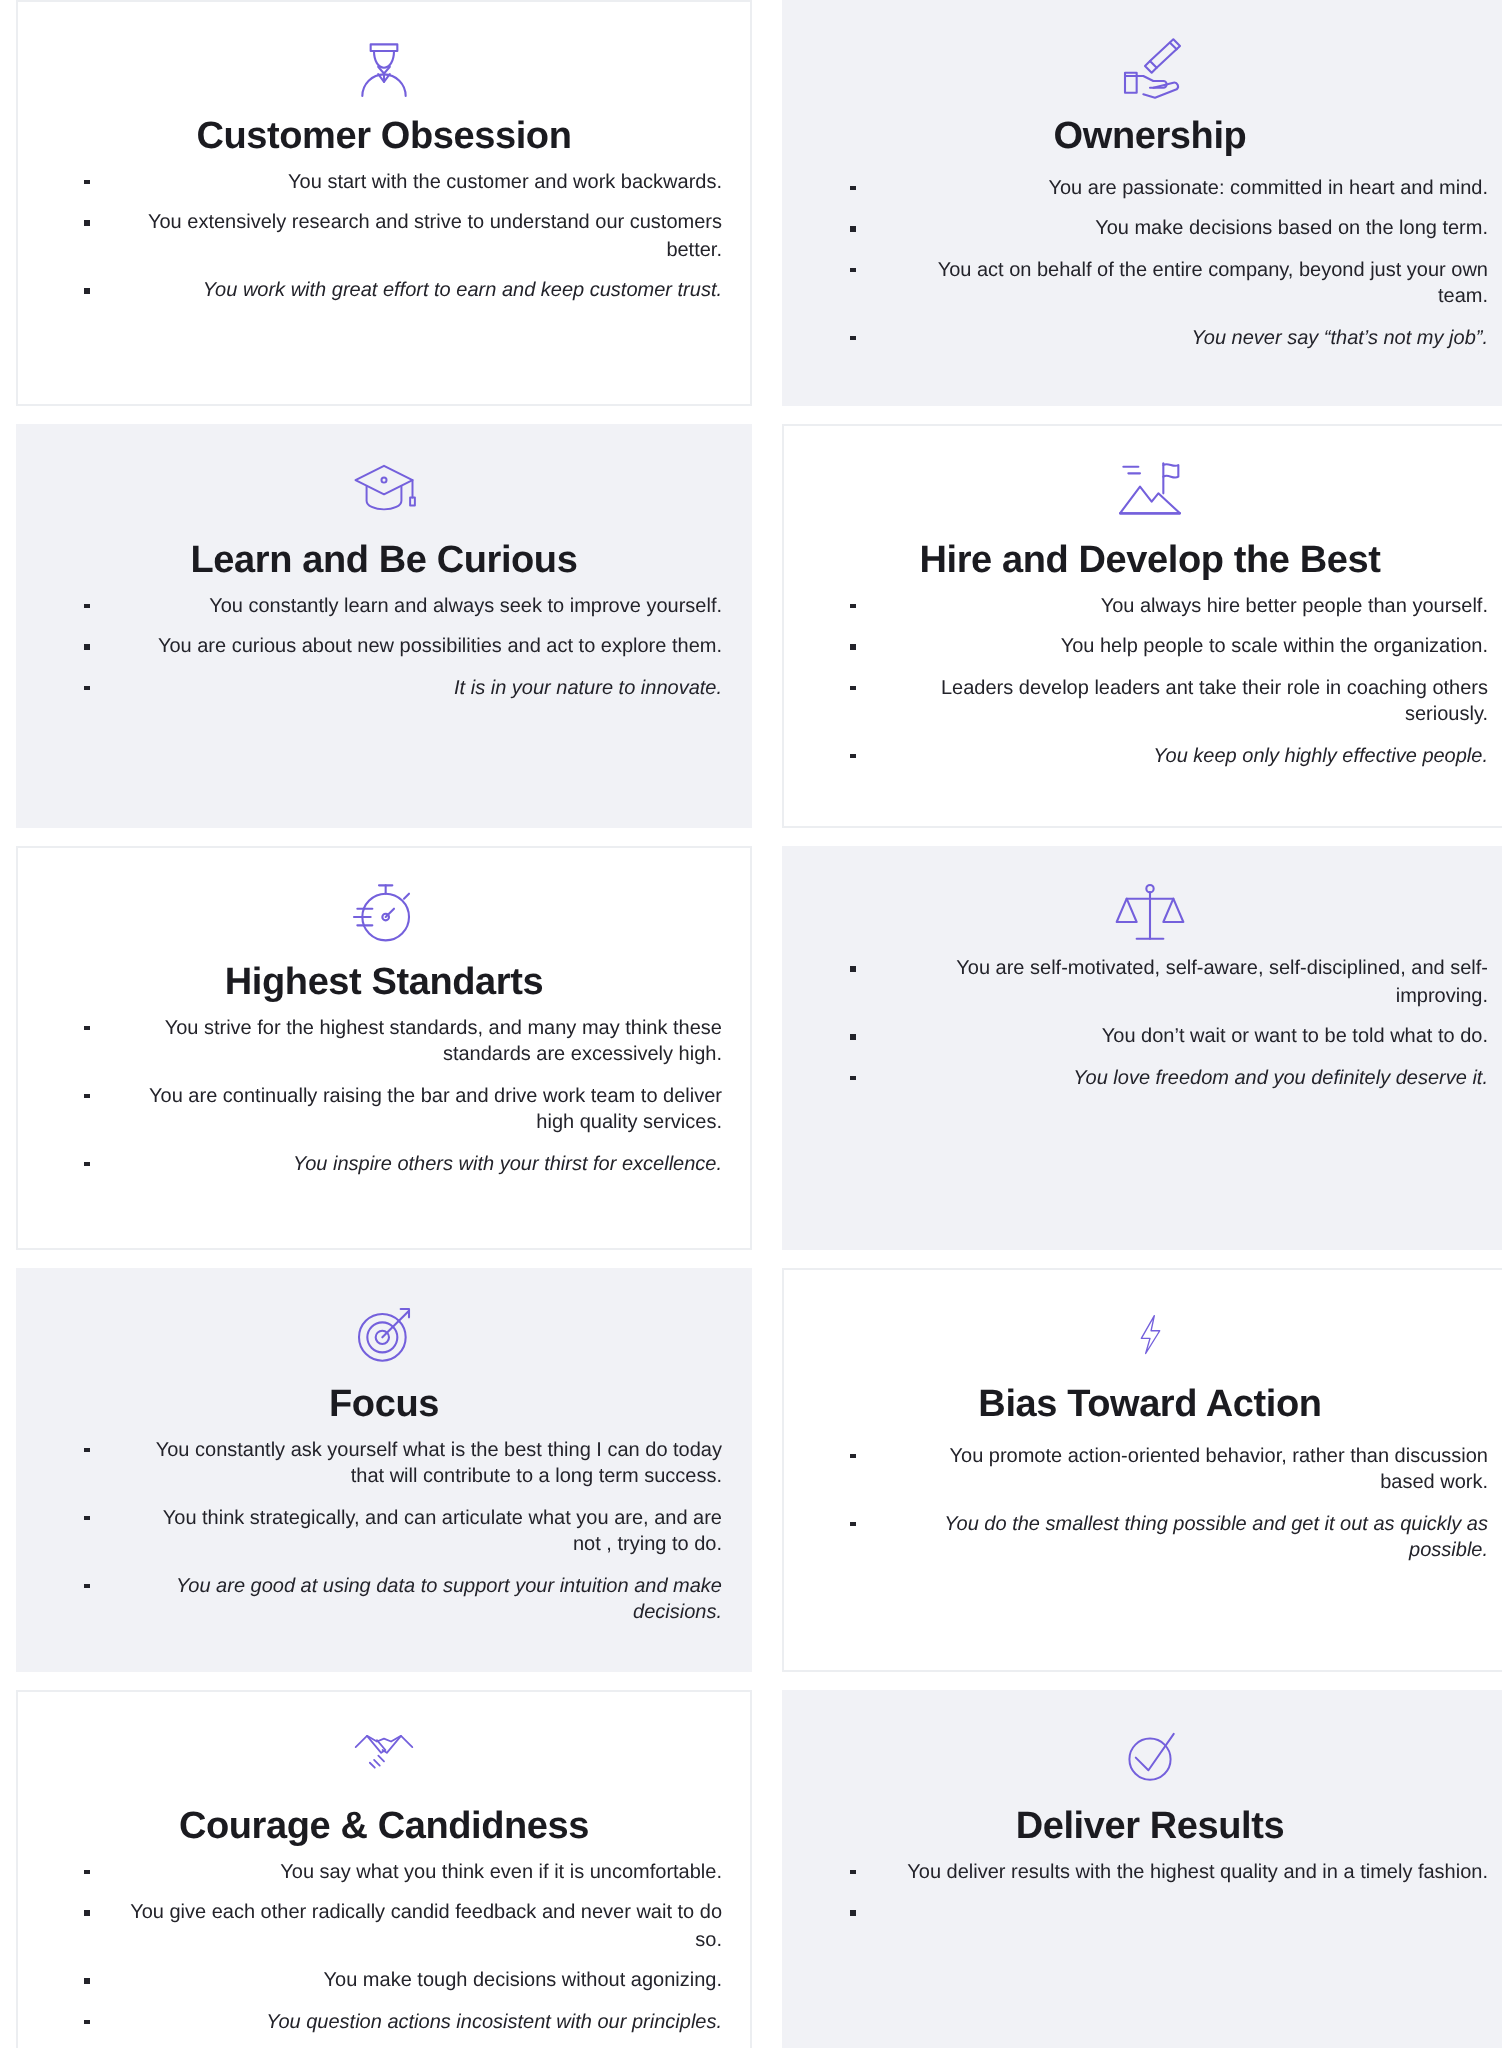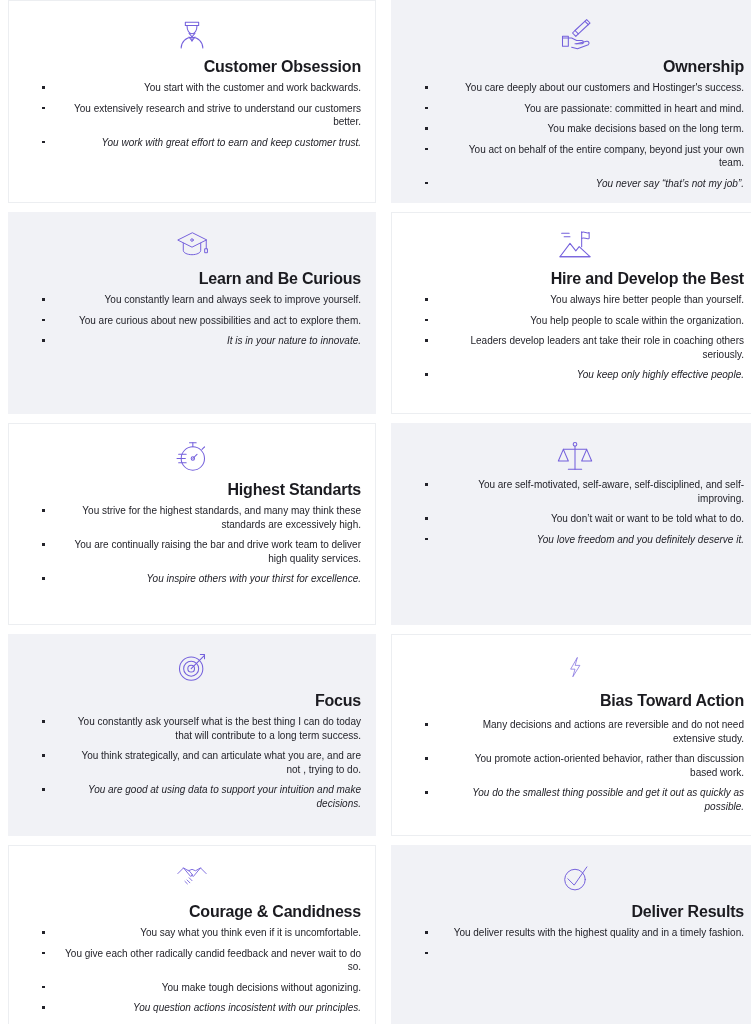--- a/index.html
+++ b/index.html
@@ -45,22 +45,22 @@
     height: 42px;
     width: 46px;
   }
   .card-icon svg {
     display: block;
     margin: 0 auto;
     overflow: visible;
   }
 
   .card-title {
-    text-align: right;
-    font-size: 16px;
+    text-align: center;
+    font-size: 19px;
     font-weight: 700;
     color: #1b1b20;
     letter-spacing: -0.2px;
     margin: 2px 0 4px 0;
     line-height: 1.25;
   }
 
   .card-points {
     list-style: none;
     margin: 0;
@@ -126,21 +126,20 @@
           <path d="M24 21l-3 3 4 4 3-3"></path>
           <path d="M9 30h11l6 3h6a2 2 0 010 4h-8"></path>
           <path d="M9 28h7v12H9z"></path>
           <path d="M26 37l12-3a2.3 2.3 0 012 4l-13 5-7-2"></path>
         </svg>
       </div>
       <div class="card-title">Ownership</div>
       <ul class="card-points">
         <li>
           <span class="bullet"></span>
-          <span class="pt-text">You care deeply about our customers and Hostinger's success.</span>
         </li>
         <li>
           <span class="bullet"></span>
           <span class="pt-text">You are passionate: committed in heart and mind.</span>
         </li>
         <li>
           <span class="bullet"></span>
           <span class="pt-text">You make decisions based on the long term.</span>
         </li>
         <li>
@@ -298,21 +297,20 @@
           <path d="M28 7L16 28h8l-4 14 13-21h-8z"></path>
         </svg>
       </div>
       <div class="card-title">Bias Toward Action</div>
       <ul class="card-points">
         <li>
           <span class="bullet"></span>
         </li>
         <li>
           <span class="bullet"></span>
-          <span class="pt-text">Many decisions and actions are reversible and do not need extensive study.</span>
         </li>
         <li>
           <span class="bullet"></span>
           <span class="pt-text">You promote action-oriented behavior, rather than discussion based work.</span>
         </li>
         <li>
           <span class="bullet"></span>
           <span class="pt-text">You do the smallest thing possible and get it out as quickly as possible.</span>
         </li>
       </ul>

